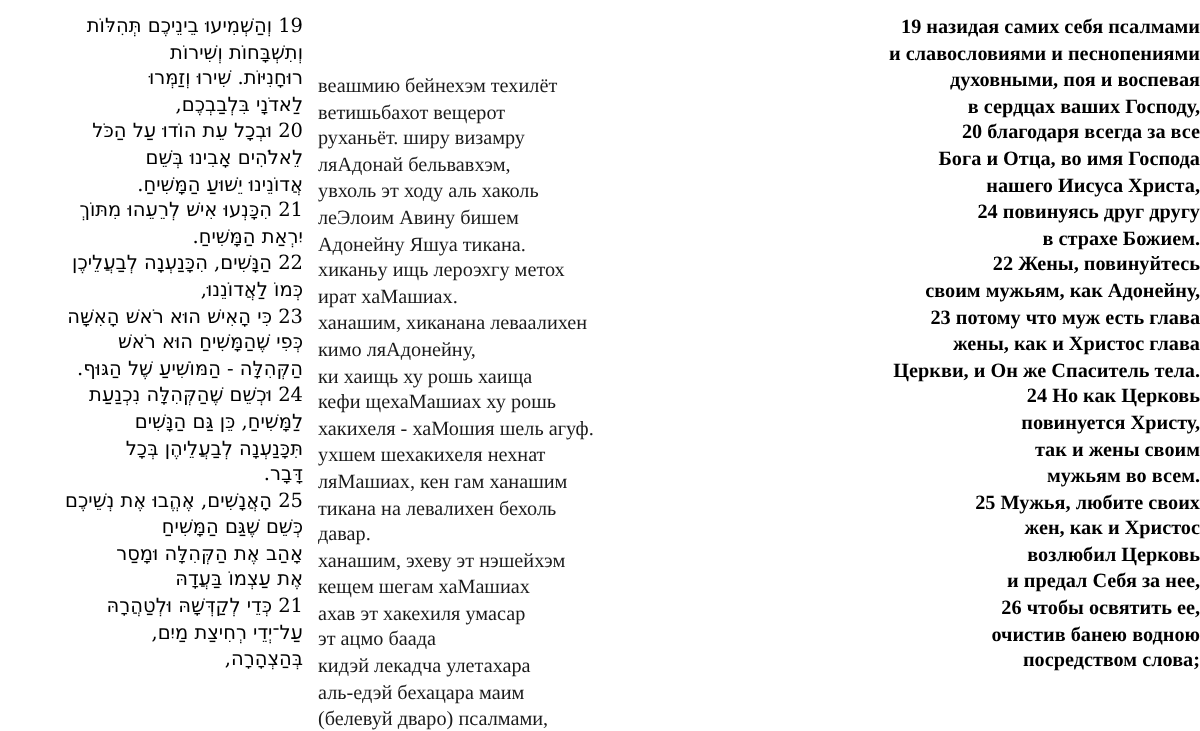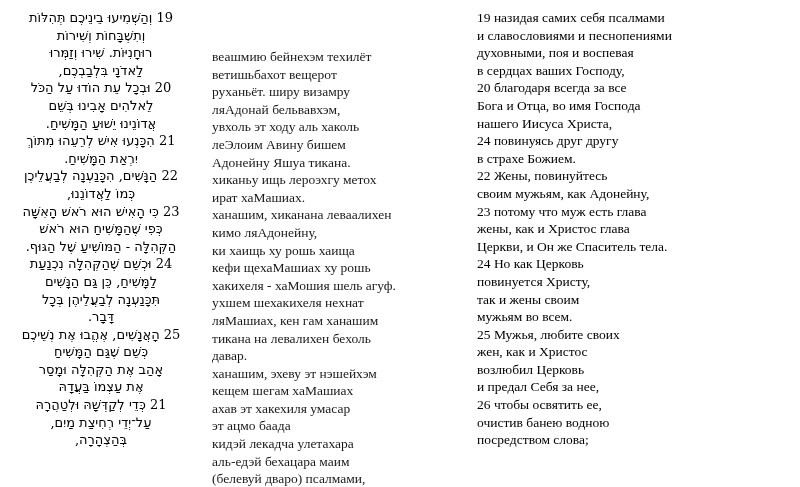--- a/index.html
+++ b/index.html
@@ -10,41 +10,42 @@
     overflow:hidden;
   }
   .doc{
     position:absolute;top:9px;left:0;width:800px;
     display:grid;
     grid-template-columns:206px 267px 1fr;
     grid-auto-rows:17.6px;
   }
   .row{display:contents;}
   .heb{
-    text-align:center;
+    text-align:right;
     padding-right:4px;
     font-size:13px;
     line-height:17.6px;
     white-space:nowrap;
     font-family:"DejaVu Serif","DejaVu Sans",serif;
   }
   .trl{
     padding-left:6px;
     font-size:13.5px;
     line-height:17.6px;
     white-space:nowrap;
     color:#1a1a1a;
     margin-top:39px;
   }
   .rus{
     padding-left:4px;
     font-size:13.5px;
     line-height:17.6px;
-    font-weight:normal;
+    font-weight:bold;
     white-space:nowrap;
+    text-align:right;
   }
 </style>
 </head>
 <body>
 
 <div class="doc" id="doc-root">
   <div class="row">
     <div class="heb" dir="rtl">19 וְהַשְׁמִיעוּ בֵינֵיכֶם תְּהִלּוֹת</div>
     <div class="trl">веашмию бейнехэм техилёт</div>
     <div class="rus">19 назидая самих себя псалмами</div>

